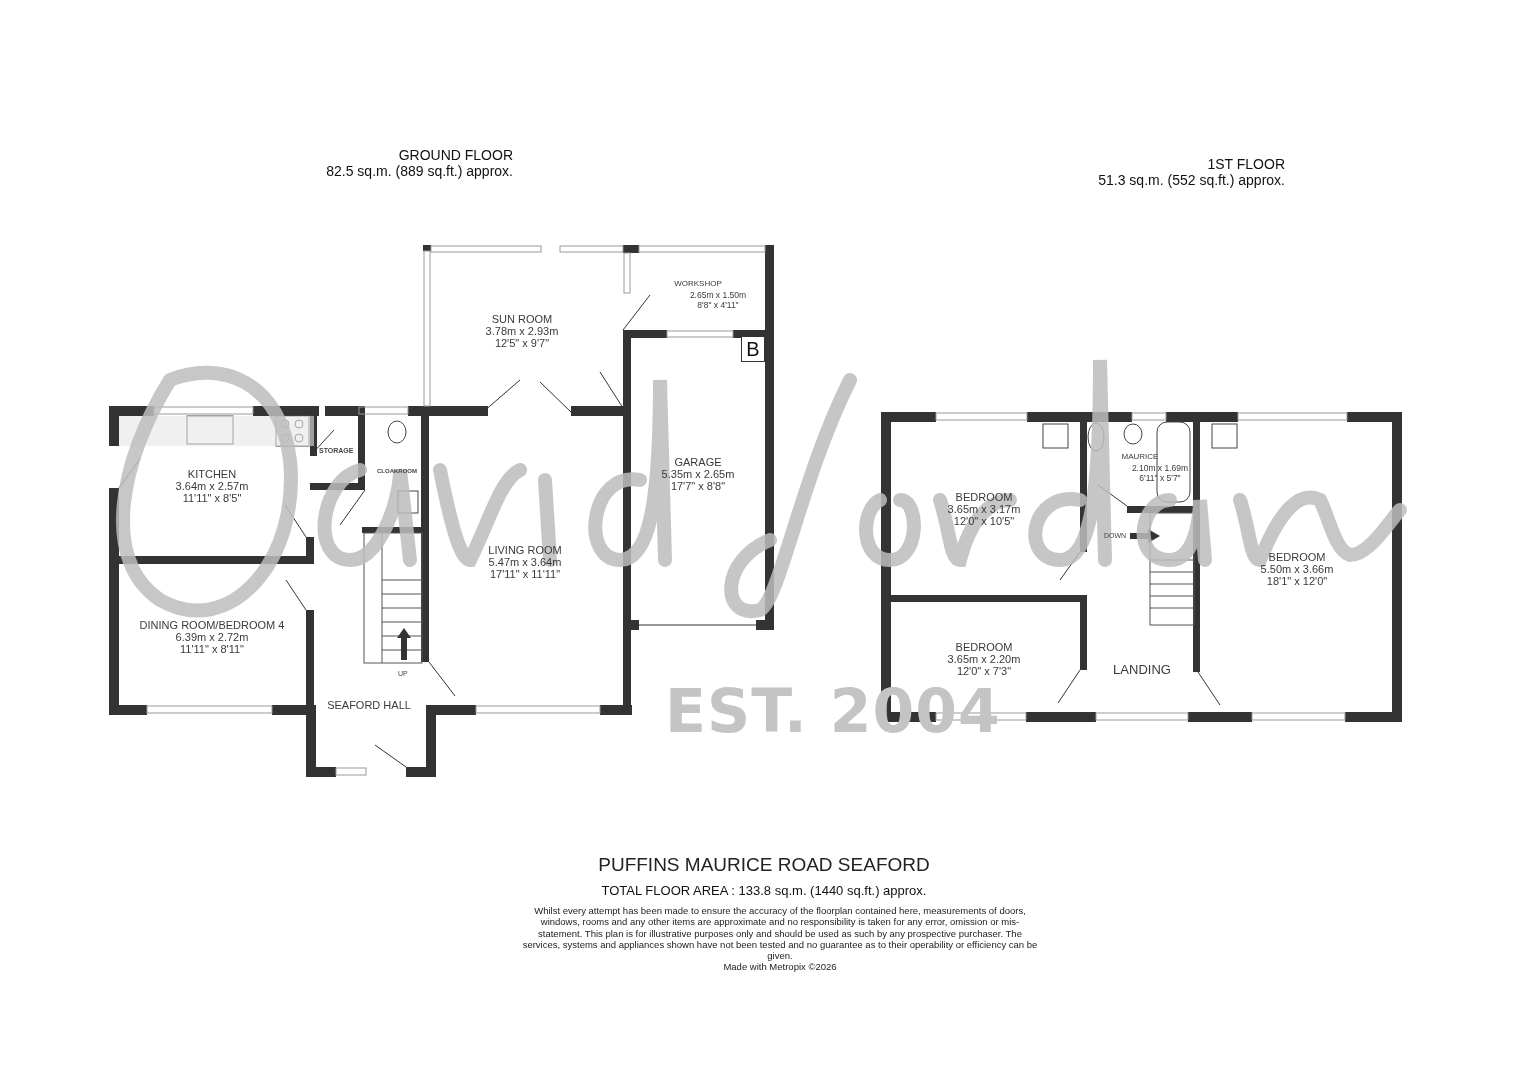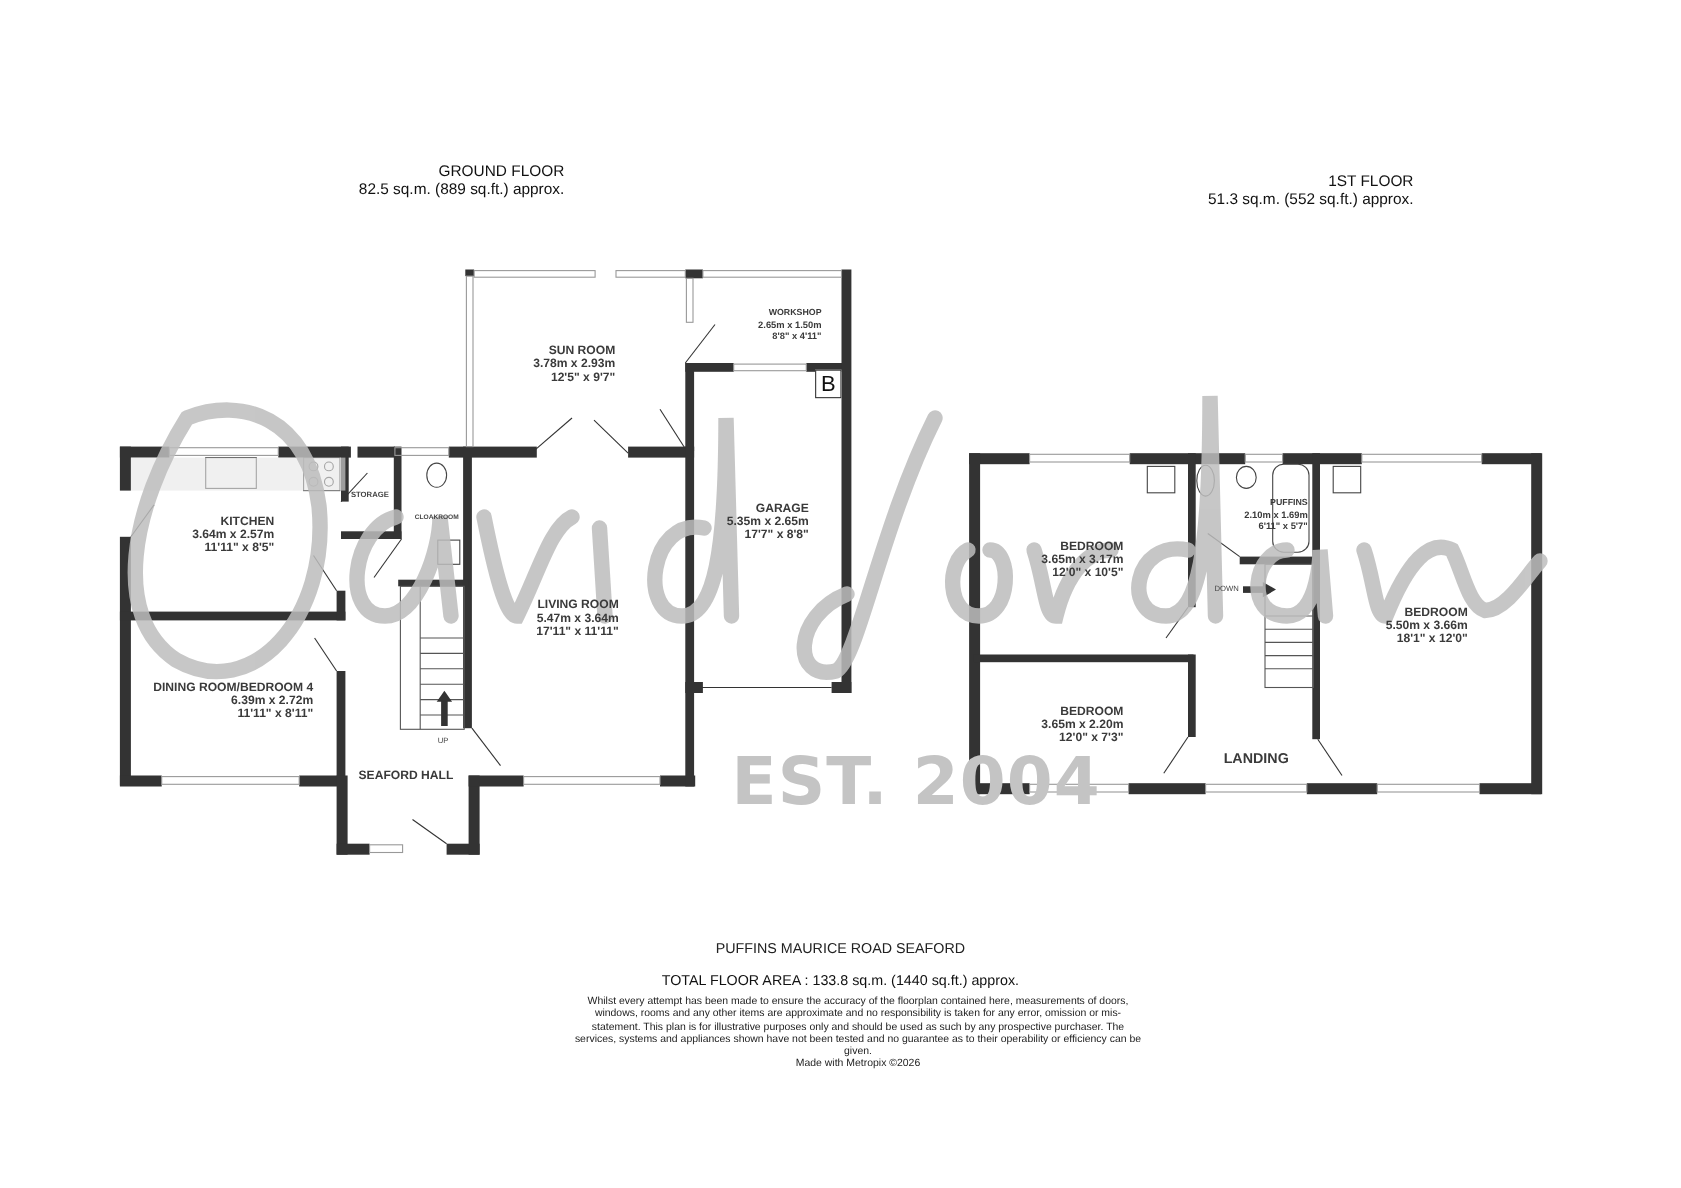--- a/index.html
+++ b/index.html
@@ -1,27 +1,27 @@
 <!DOCTYPE html>
 <html><head>
 <meta charset="utf-8">
 <style>
   html, body { margin:0; padding:0; background:#ffffff; }
   body { width:1528px; height:1080px; position:relative; overflow:hidden; font-family:"Liberation Sans", sans-serif; color:#222; }
   .floor-heading { position:absolute; text-align:center; font-size:14px; line-height:16px; color:#111; }
   .floor-heading .t { display:block;text-align:right; }
   svg.plan { position:absolute; left:0; top:0; width:1528px; height:1080px; }
-  .room-label { position:absolute; text-align:right; color:#3a3a3a; font-weight:bold; font-size:11px; line-height:12px; white-space:nowrap; transform:translateX(-50%); }
+  .room-label { position:absolute; text-align:center; color:#3a3a3a; font-weight:normal; font-size:11px; line-height:12px; white-space:nowrap; transform:translateX(-50%); }
   .room-label .name { display:block; font-size:11px; }
   .room-label .dim { display:block; font-size:11px; }
   .room-label.small .name { font-size:8px; }
   .room-label.small .dim { font-size:8.5px; line-height:10px;margin-left:40px; }
   .tiny { position:absolute; font-size:7px; color:#444; font-weight:bold; }
   .footer { position:absolute; left:0; width:1528px; text-align:center; }
-  .addr { top:854px; font-size:13px; color:#222; }
+  .addr { top:854px; font-size:19px; color:#222; }
   .total { top:883px; font-size:13px; color:#111; }
   .disclaimer { top:905px; font-size:9.5px; line-height:11.3px; color:#222; width:520px; left:520px; }
   .est { position:absolute; left:665px; top:676px; font-size:60px; letter-spacing:1px; color:#c4c4c4; font-weight:bold; font-family:"DejaVu Sans", sans-serif; }
   .boiler { position:absolute; left:741px; top:336px; width:22px; height:24px; border:1.5px solid #333; font-size:20px; line-height:24px; text-align:center; background:#fff; color:#111; }
 </style>
 </head>
 <body>
 
 <div class="floor-heading" style="left:313px; top:147px; width:200px;">
   <span class="t">GROUND FLOOR</span>
@@ -231,36 +231,36 @@
   <span class="name">SEAFORD HALL</span>
 </div>
 <div class="tiny" style="left:398px; top:670px; font-weight:normal;">UP</div>
 
 <div class="room-label" style="left:984px; top:491px;">
   <span class="name">BEDROOM</span>
   <span class="dim">3.65m  x 3.17m</span>
   <span class="dim">12'0"  x 10'5"</span>
 </div>
 <div class="room-label small" style="left:1140px; top:451px;">
-  <span class="name">PUFFINS</span>
+  <span class="name">MAURICE</span>
   <span class="dim">2.10m  x 1.69m</span>
   <span class="dim">6'11"  x 5'7"</span>
 </div>
 <div class="room-label" style="left:1297px; top:551px;">
   <span class="name">BEDROOM</span>
   <span class="dim">5.50m  x 3.66m</span>
   <span class="dim">18'1"  x 12'0"</span>
 </div>
 <div class="room-label" style="left:984px; top:641px;">
   <span class="name">BEDROOM</span>
   <span class="dim">3.65m  x 2.20m</span>
   <span class="dim">12'0"  x 7'3"</span>
 </div>
 <div class="room-label" style="left:1142px; top:664px;">
-  <span class="name" style="font-size:13px;margin-top:20px;">LANDING</span>
+  <span class="name" style="font-size:13px;">LANDING</span>
 </div>
 <div class="tiny" style="left:1104px; top:532px; font-weight:normal;">DOWN</div>
 
 <div class="est">EST. 2004</div>
 
 <div class="footer addr">PUFFINS MAURICE ROAD SEAFORD</div>
 <div class="footer total">TOTAL FLOOR AREA : 133.8 sq.m. (1440 sq.ft.) approx.</div>
 <div class="footer disclaimer">
   <span>Whilst every attempt has been made to ensure the accuracy of the floorplan contained here, measurements of doors, windows, rooms and any other items are approximate and no responsibility is taken for any error, omission or mis-statement. This plan is for illustrative purposes only and should be used as such by any prospective purchaser. The services, systems and appliances shown have not been tested and no guarantee as to their operability or efficiency can be given.</span><br>
   <span>Made with Metropix ©2026</span>

